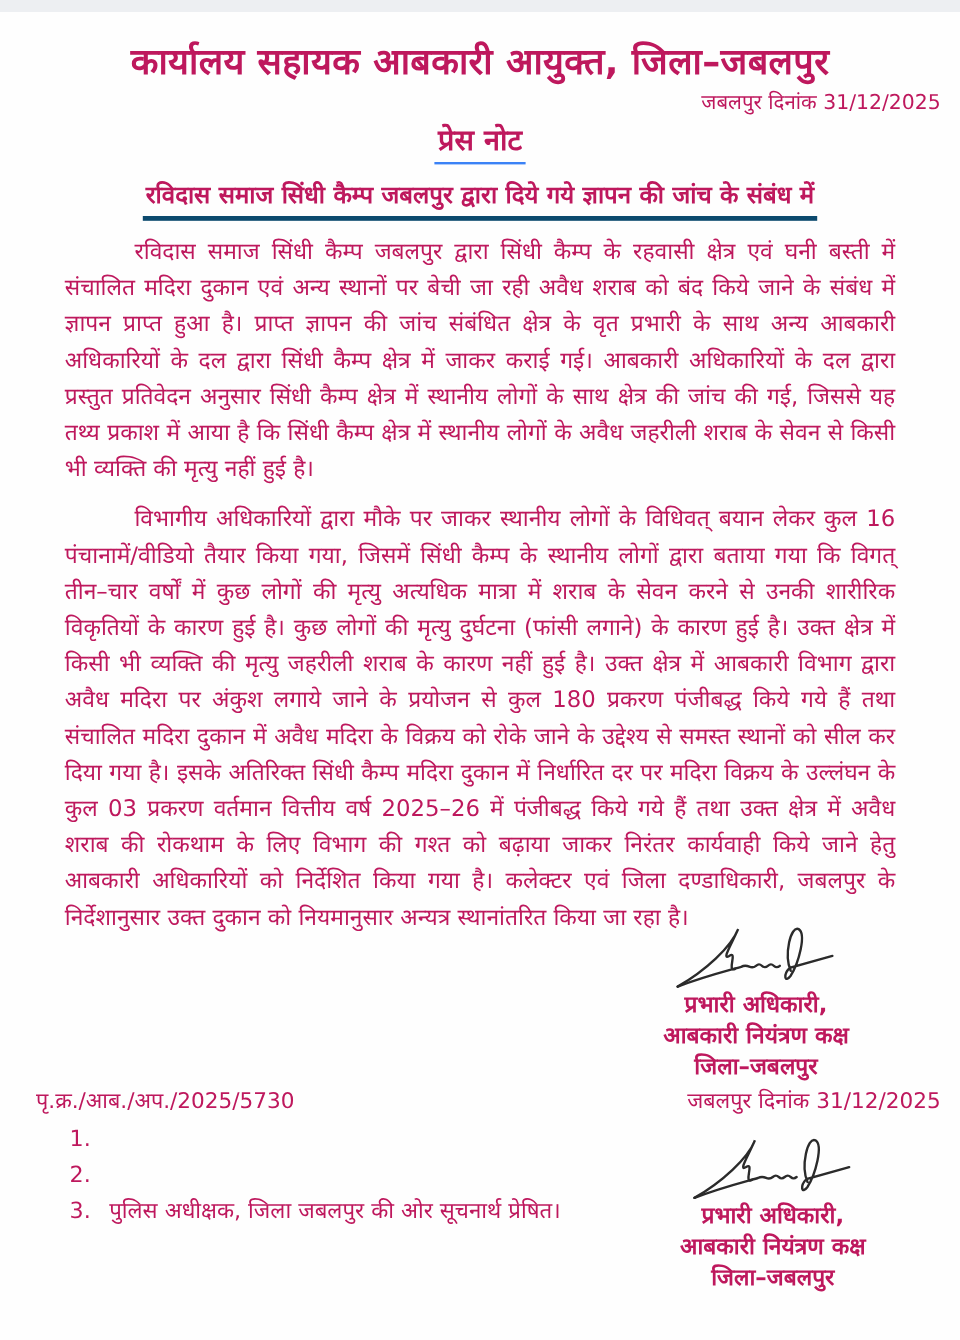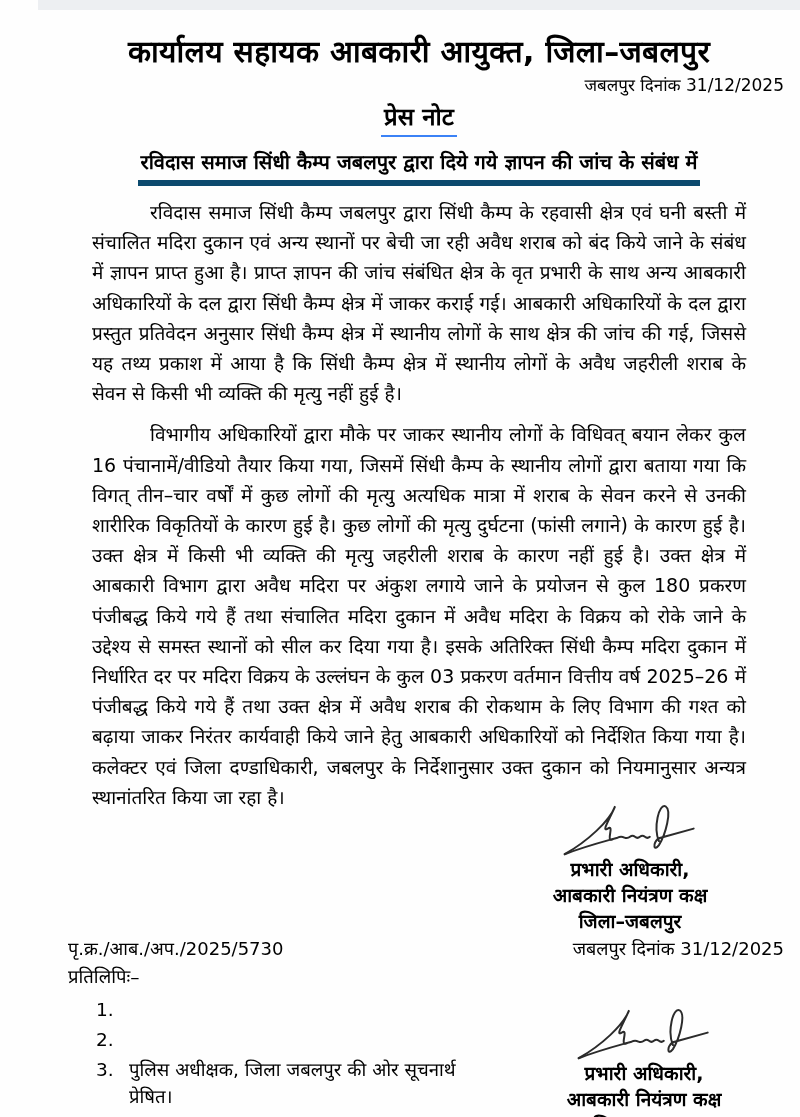--- a/index.html
+++ b/index.html
@@ -1,32 +1,32 @@
 <!DOCTYPE html>
 <html lang="hi"><head>
 <meta charset="utf-8">
 <style>
   html,body { margin:0; padding:0; background:#d9dbde; }
   .page {
     width:800px; height:1117px; margin:0 auto; background:#fefefe;
     font-family:"DejaVu Sans","Liberation Sans",sans-serif;
-    color:#000000; position:relative; overflow:hidden; box-sizing:border-box;padding-left:38px;
+    color:#be185d; position:relative; overflow:hidden; box-sizing:border-box;
   }
   .top-strip { height:10px; background:#edeff2; }
   .header { text-align:center; margin-top:20px; }
   .office-title { font-size:30px; font-weight:700; letter-spacing:.3px; }
   .contact-line {
     font-size:15px; font-weight:700; margin-top:5px;
     font-family:"Liberation Sans","DejaVu Sans",sans-serif;
   }
   .date-top { text-align:right; font-size:17px; padding-right:16px; margin-top:2px; }
   .press-note { text-align:center; margin-top:3px; }
   .press-note .u { font-size:24px; font-weight:700; border-bottom:2px solid #3b82f6; padding:0 3px 3px; display:inline-block; }
   .subject-row { text-align:center; margin-top:11px; }
-  .subject-row .u { font-size:20px; font-weight:700; border-bottom:6px solid #0c4a6e; padding:0 2px 5px; display:inline-block; }
+  .subject-row .u { font-size:20px; font-weight:700; border-bottom:4px solid #0c4a6e; padding:0 2px 5px; display:inline-block; }
   .content { padding:0 42px; }
   .para {
     font-size:19px; line-height:30.2px; text-align:justify;
     text-indent:58px; margin:11px 12px 0;
   }
   .sig-block {
     width:280px; margin:-14px 30px 0 auto; text-align:center;
     font-weight:700; font-size:19px; line-height:26px;
   }
   .sig-block svg { display:block; margin:0 auto -4px; }
@@ -81,21 +81,20 @@
     <div>प्रभारी अधिकारी,</div>
     <div>आबकारी नियंत्रण कक्ष</div>
     <div>जिला–जबलपुर</div>
   </div>
 
   <div class="ref-row">
     <span>पृ.क्र./आब./अप./2025/5730</span>
     <span>जबलपुर दिनांक 31/12/2025</span>
   </div>
 
-  <div class="copies-heading">प्रतिलिपिः–</div>
 
   <div class="bottom">
     <div class="copy-list">
       <div class="copy-item">
         <span class="copy-no">1.</span>
       </div>
       <div class="copy-item">
         <span class="copy-no">2.</span>
       </div>
       <div class="copy-item">

